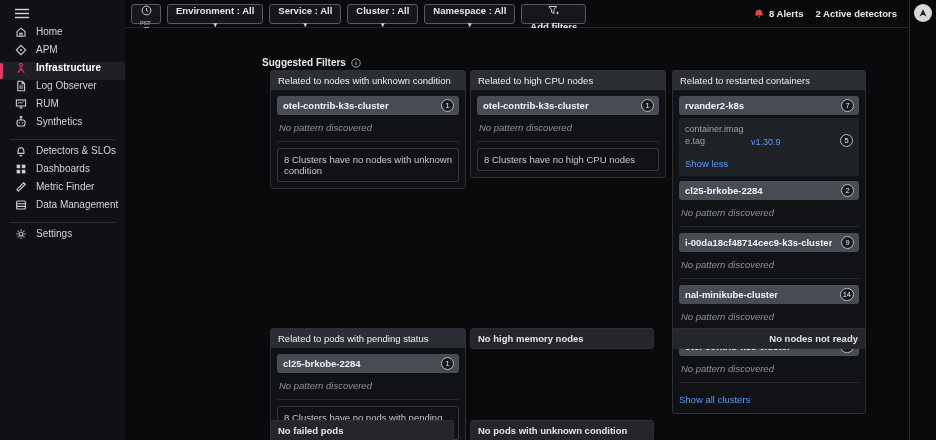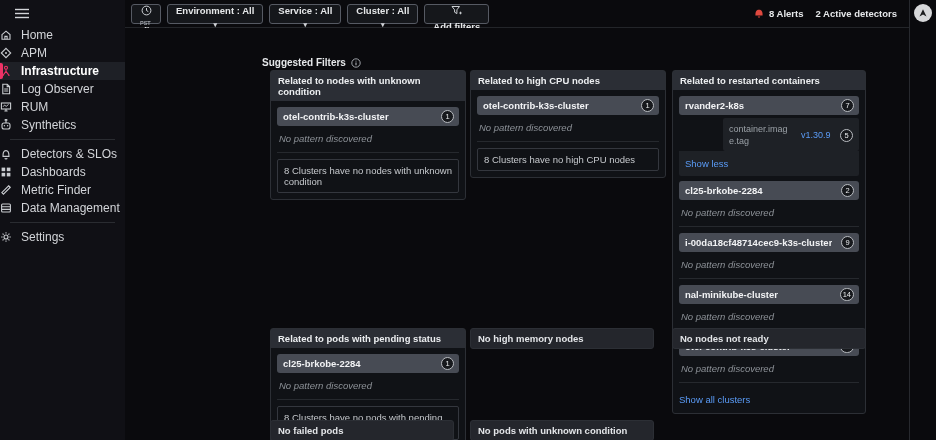--- a/index.html
+++ b/index.html
@@ -3,22 +3,22 @@
 <meta charset="utf-8">
 <style>
   * { margin:0; padding:0; box-sizing:border-box; }
   html,body { width:936px; height:440px; background:#000; overflow:hidden;
     font-family:"Liberation Sans", sans-serif; color:#e6e8ea; }
   .app { display:flex; width:936px; height:440px; background:#0a0a0d; }
 
   
   .sidebar { width:125px; background:#101015; flex-shrink:0; padding-top:3px; }
   .hamburger { padding:5px 0 7px 15px; cursor:pointer; }
-  .nav-item { position:relative; display:flex; align-items:center; gap:9px; height:18px;
-    font-size:12px; color:#d3d5d9; cursor:pointer; }
+  .nav-item { position:relative; display:flex; align-items:flex-start; gap:9px; height:18px;
+    padding-left:15px; font-size:10px; color:#d3d5d9; cursor:pointer; }
   .nav-item .nicon { width:12px; height:12px; display:flex; align-items:center; justify-content:center; color:#c9ccd0; }
   .nav-item.active { background:#1e2026; color:#fff; font-weight:bold; }
   .nav-item.active .nicon { color:#ee3266; }
   .nav-item.active::before { content:""; position:absolute; left:0; top:1px; bottom:1px;
     width:3px; background:#ee3266; border-radius:0 2px 2px 0; }
   .nav-divider { height:1px; background:#2a2c31; margin:5px 10px; }
 
   
   .main { flex:1; display:flex; flex-direction:column; min-width:0; }
   .topbar { height:28px; flex-shrink:0; display:flex; align-items:center; gap:6px;
@@ -36,34 +36,34 @@
 
   
   .content { position:relative; flex:1; background:#0a0a0d; }
   .tabs { position:absolute; left:153px; top:5px; display:flex; gap:24px; }
   .tab { font-size:10px; color:#ced1d5; padding-bottom:4px; cursor:pointer; border-bottom:2px solid transparent; }
   .tab.active { color:#fff; font-weight:bold; border-bottom-color:#cdd0d5; }
   .suggested { position:absolute; left:137px; top:29px; display:flex; gap:5px;
     align-items:center; font-size:10px; font-weight:bold; color:#e6e8ea; }
 
   .panel { position:absolute; width:196px; background:#101216; border:1px solid #2c2f35; border-radius:3px; }
-  .panel-h { background:#2b2e35; padding:4px 7px; font-size:9.5px; font-weight:bold; color:#eceef0; }
+  .panel-h { background:#2b2e35; padding:4px 7px; font-size:9.5px; font-weight:normal; color:#eceef0; }
   .panel-b { padding:6px; }
   .c-item { background:#474b54; border-radius:3px; padding:3px 5px 3px 6px; display:flex;
     align-items:center; justify-content:space-between; gap:0; font-size:9.5px;
     font-weight:bold; color:#f2f3f5; cursor:pointer; }
   .c-item .nm { overflow:hidden; text-overflow:ellipsis; white-space:nowrap; }
   .badge { min-width:13px; height:13px; border:1px solid #b9bcc1; border-radius:7px;
     background:#17191d; color:#e8eaec; font-size:7.5px; font-weight:normal;
     display:flex; align-items:center; justify-content:center; padding:0 2px; flex-shrink:0; }
   .pattern { font-style:italic; color:#8d9298; font-size:9.5px; padding:7px 2px 8px;
     border-bottom:1px solid #26292e; margin-bottom:6px; }
   .note-box { border:1px solid #34373e; border-radius:2px; padding:5px 6px; font-size:9.5px; color:#c6c9cd; }
   .sub-block { background:#1e2126; border-radius:2px; padding:5px 6px 4px; display:flex;
-    align-items:center; gap:6px; margin-top:3px;margin-left:44px; }
+    align-items:flex-end; margin-top:3px; }
   .sub-key { width:66px; font-size:9px; color:#9aa0a6; word-break:break-all; line-height:1.35; flex-shrink:0; }
   .sub-val { flex:1; font-size:9px; color:#5a9bf6; cursor:pointer; }
   .link { color:#5a9bf6; font-size:9.5px; cursor:pointer; display:inline-block; }
   .sub-less { background:#1e2126; padding:2px 6px 5px; border-radius:0 0 2px 2px; margin-bottom:5px; }
   .bar-panel { position:absolute; width:184px; background:#24262c; border:1px solid #2c2f35;
     border-radius:3px; padding:4px 7px; font-size:9.5px; font-weight:bold; color:#e3e5e8; }
 
   
   .right-rail { width:27px; flex-shrink:0; border-left:1px solid #27292e; background:#0a0a0d;
     display:flex; justify-content:center; align-items:flex-start; padding-top:4px; }
@@ -226,20 +226,24 @@
       </div>
       <div class="tb-btn">
         <span>Service : All</span>
         <span class="caret">▾</span>
       </div>
       <div class="tb-btn">
         <span>Cluster : All</span>
         <span class="caret">▾</span>
       </div>
       <div class="tb-btn">
+        <span>Namespace : All</span>
+        <span class="caret">▾</span>
+      </div>
+      <div class="tb-btn">
         <span>
             <svg width="11" height="11" viewBox="0 0 11 11" fill="none" stroke="#cfd2d6" stroke-width="1">
               <path d="M1 1.5 H8.5 L5.9 4.8 V8.6 L3.6 7.2 V4.8 Z"></path>
               <path d="M8.2 8 H10.8 M9.5 6.7 V9.3" stroke-width="0.9"></path>
             </svg>
           </span>
         <span>Add filters</span>
       </div>
 
       <div class="tb-right">
@@ -343,21 +347,21 @@
           <div class="c-item">
             <span class="nm">cl25-brkobe-2284</span>
             <span class="badge">1</span>
           </div>
           <div class="pattern">No pattern discovered</div>
           <div class="note-box">8 Clusters have no pods with pending status</div>
         </div>
       </div>
 
       <div class="bar-panel" style="left:345px; top:300px;">No high memory nodes</div>
-      <div class="bar-panel" style="left:547px; top:300px; width:194px;">No nodes not ready</div>
+      <div class="bar-panel" style="left:547px; top:300px; width:194px;text-align:right;">No nodes not ready</div>
       <div class="bar-panel" style="left:145px; top:392px;">No failed pods</div>
       <div class="bar-panel" style="left:345px; top:392px;">No pods with unknown condition</div>
 
     </div>
   </div>
 
   <div class="right-rail">
     <div class="avatar-btn">
       <span>
           <svg width="10" height="10" viewBox="0 0 10 10" fill="#1b1c1e">

